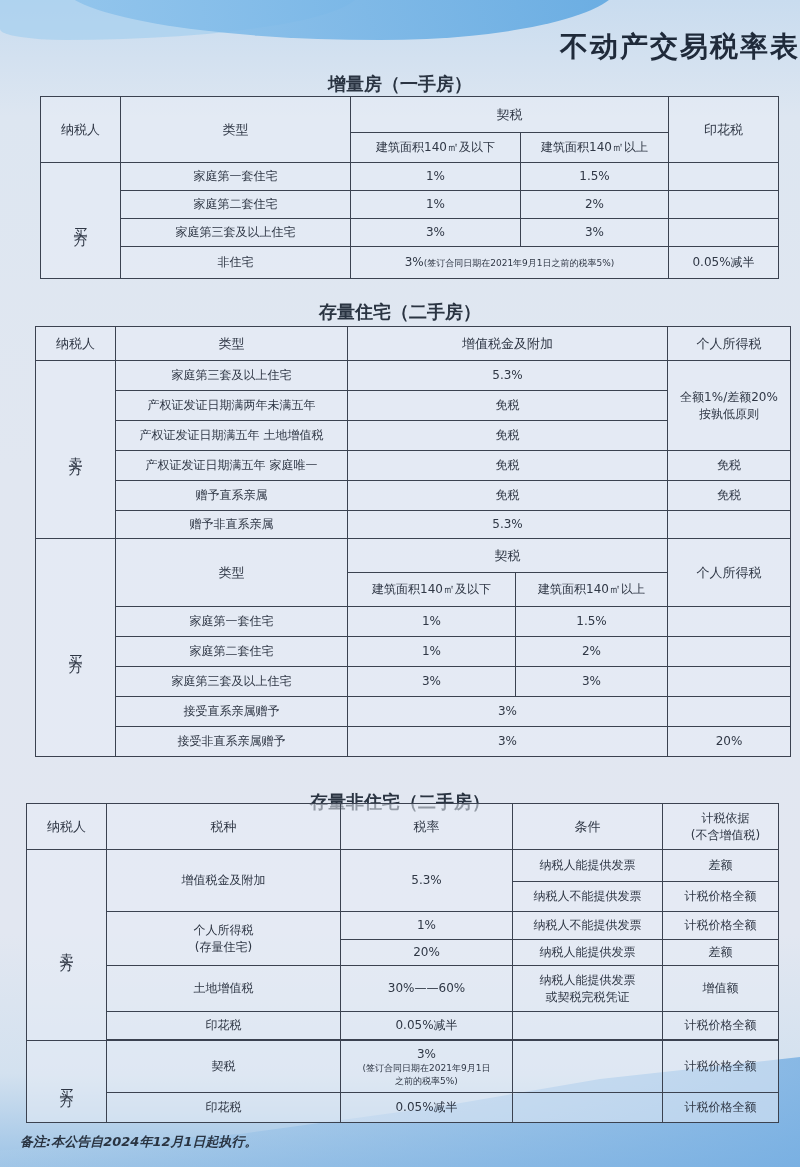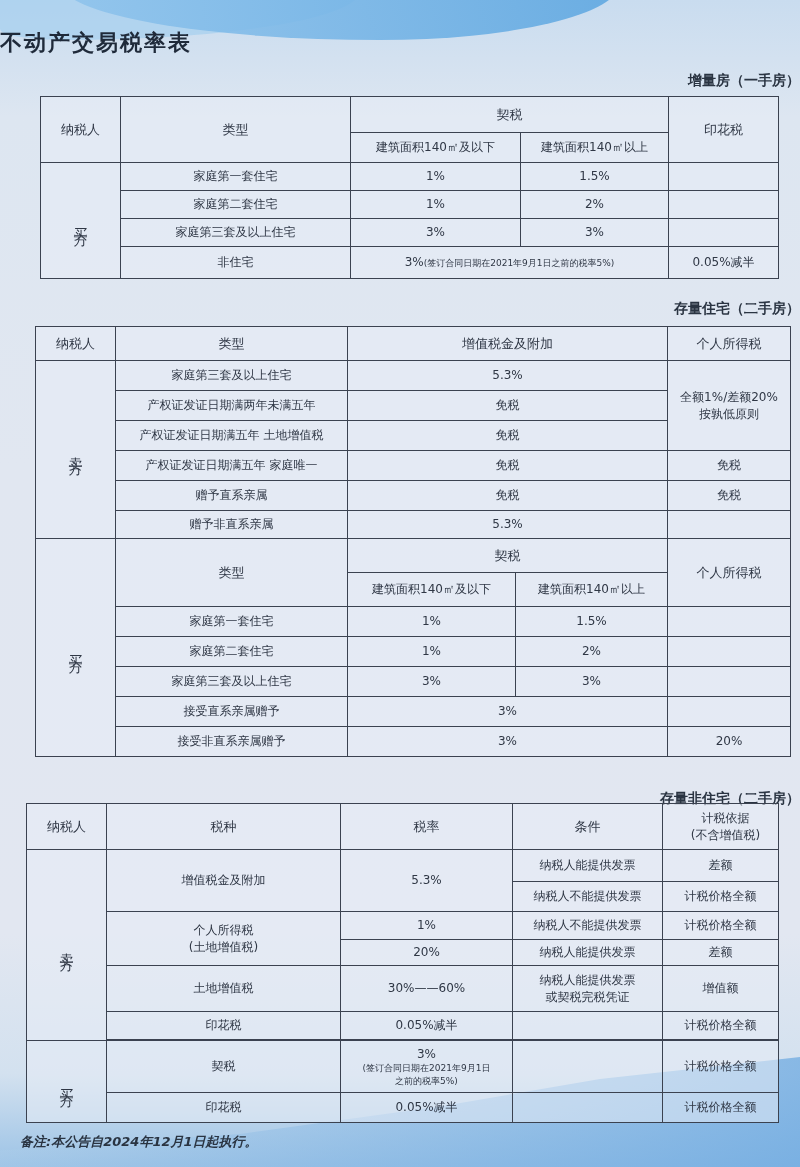--- a/index.html
+++ b/index.html
@@ -21,25 +21,25 @@
     background: #9fcdef; border-radius: 0 0 90% 20%; opacity: 0.6;
   }
   .bg-wave-bottom {
     position: absolute; left: 0; bottom: 0; width: 800px; height: 110px;
     background: linear-gradient(90deg, rgba(180,210,235,0.2), rgba(110,170,225,0.75));
     clip-path: polygon(0 100%, 0 85%, 30% 70%, 55% 45%, 75% 20%, 100% 0, 100% 100%);
   }
   .page { position: absolute; inset: 0; }
   .title {
     position: absolute; left: 0; right: 0; top: 28px;
-    text-align: left; font-size: 22px; font-weight: bold; color: #1f2a3a; letter-spacing: 2px;
+    text-align: right; font-size: 28px; font-weight: bold; color: #1f2a3a; letter-spacing: 2px;
   }
   .section-title {
-    position: absolute; left: 0; right: 0; text-align: right;
-    font-size: 14px; font-weight: bold; color: #2a3442; font-family: Liberation Serif, serif;
+    position: absolute; left: 0; right: 0; text-align: center;
+    font-size: 18px; font-weight: bold; color: #2a3442; font-family: Liberation Serif, serif;
   }
   table {
     position: absolute; border-collapse: collapse; table-layout: fixed;
     background: rgba(232,236,246,0.55);
   }
   td, th {
     border: 1.5px solid #3b4250; text-align: center; vertical-align: middle;
     font-size: 12px; font-weight: normal; color: #2f3745; line-height: 1.35;
   }
   th { font-size: 13px; }
@@ -225,21 +225,21 @@
       <td>纳税人能提供发票</td>
       <td>差额</td>
     </tr>
     <tr style="height:30px">
       <td>纳税人不能提供发票</td>
       <td>计税价格全额</td>
     </tr>
     <tr style="height:28px">
       <td rowspan="2">
         <div>个人所得税</div>
-        <div>(土地增值税)</div>
+        <div>(存量住宅)</div>
       </td>
       <td>1%</td>
       <td>纳税人不能提供发票</td>
       <td>计税价格全额</td>
     </tr>
     <tr style="height:26px">
       <td>20%</td>
       <td>纳税人能提供发票</td>
       <td>差额</td>
     </tr>

